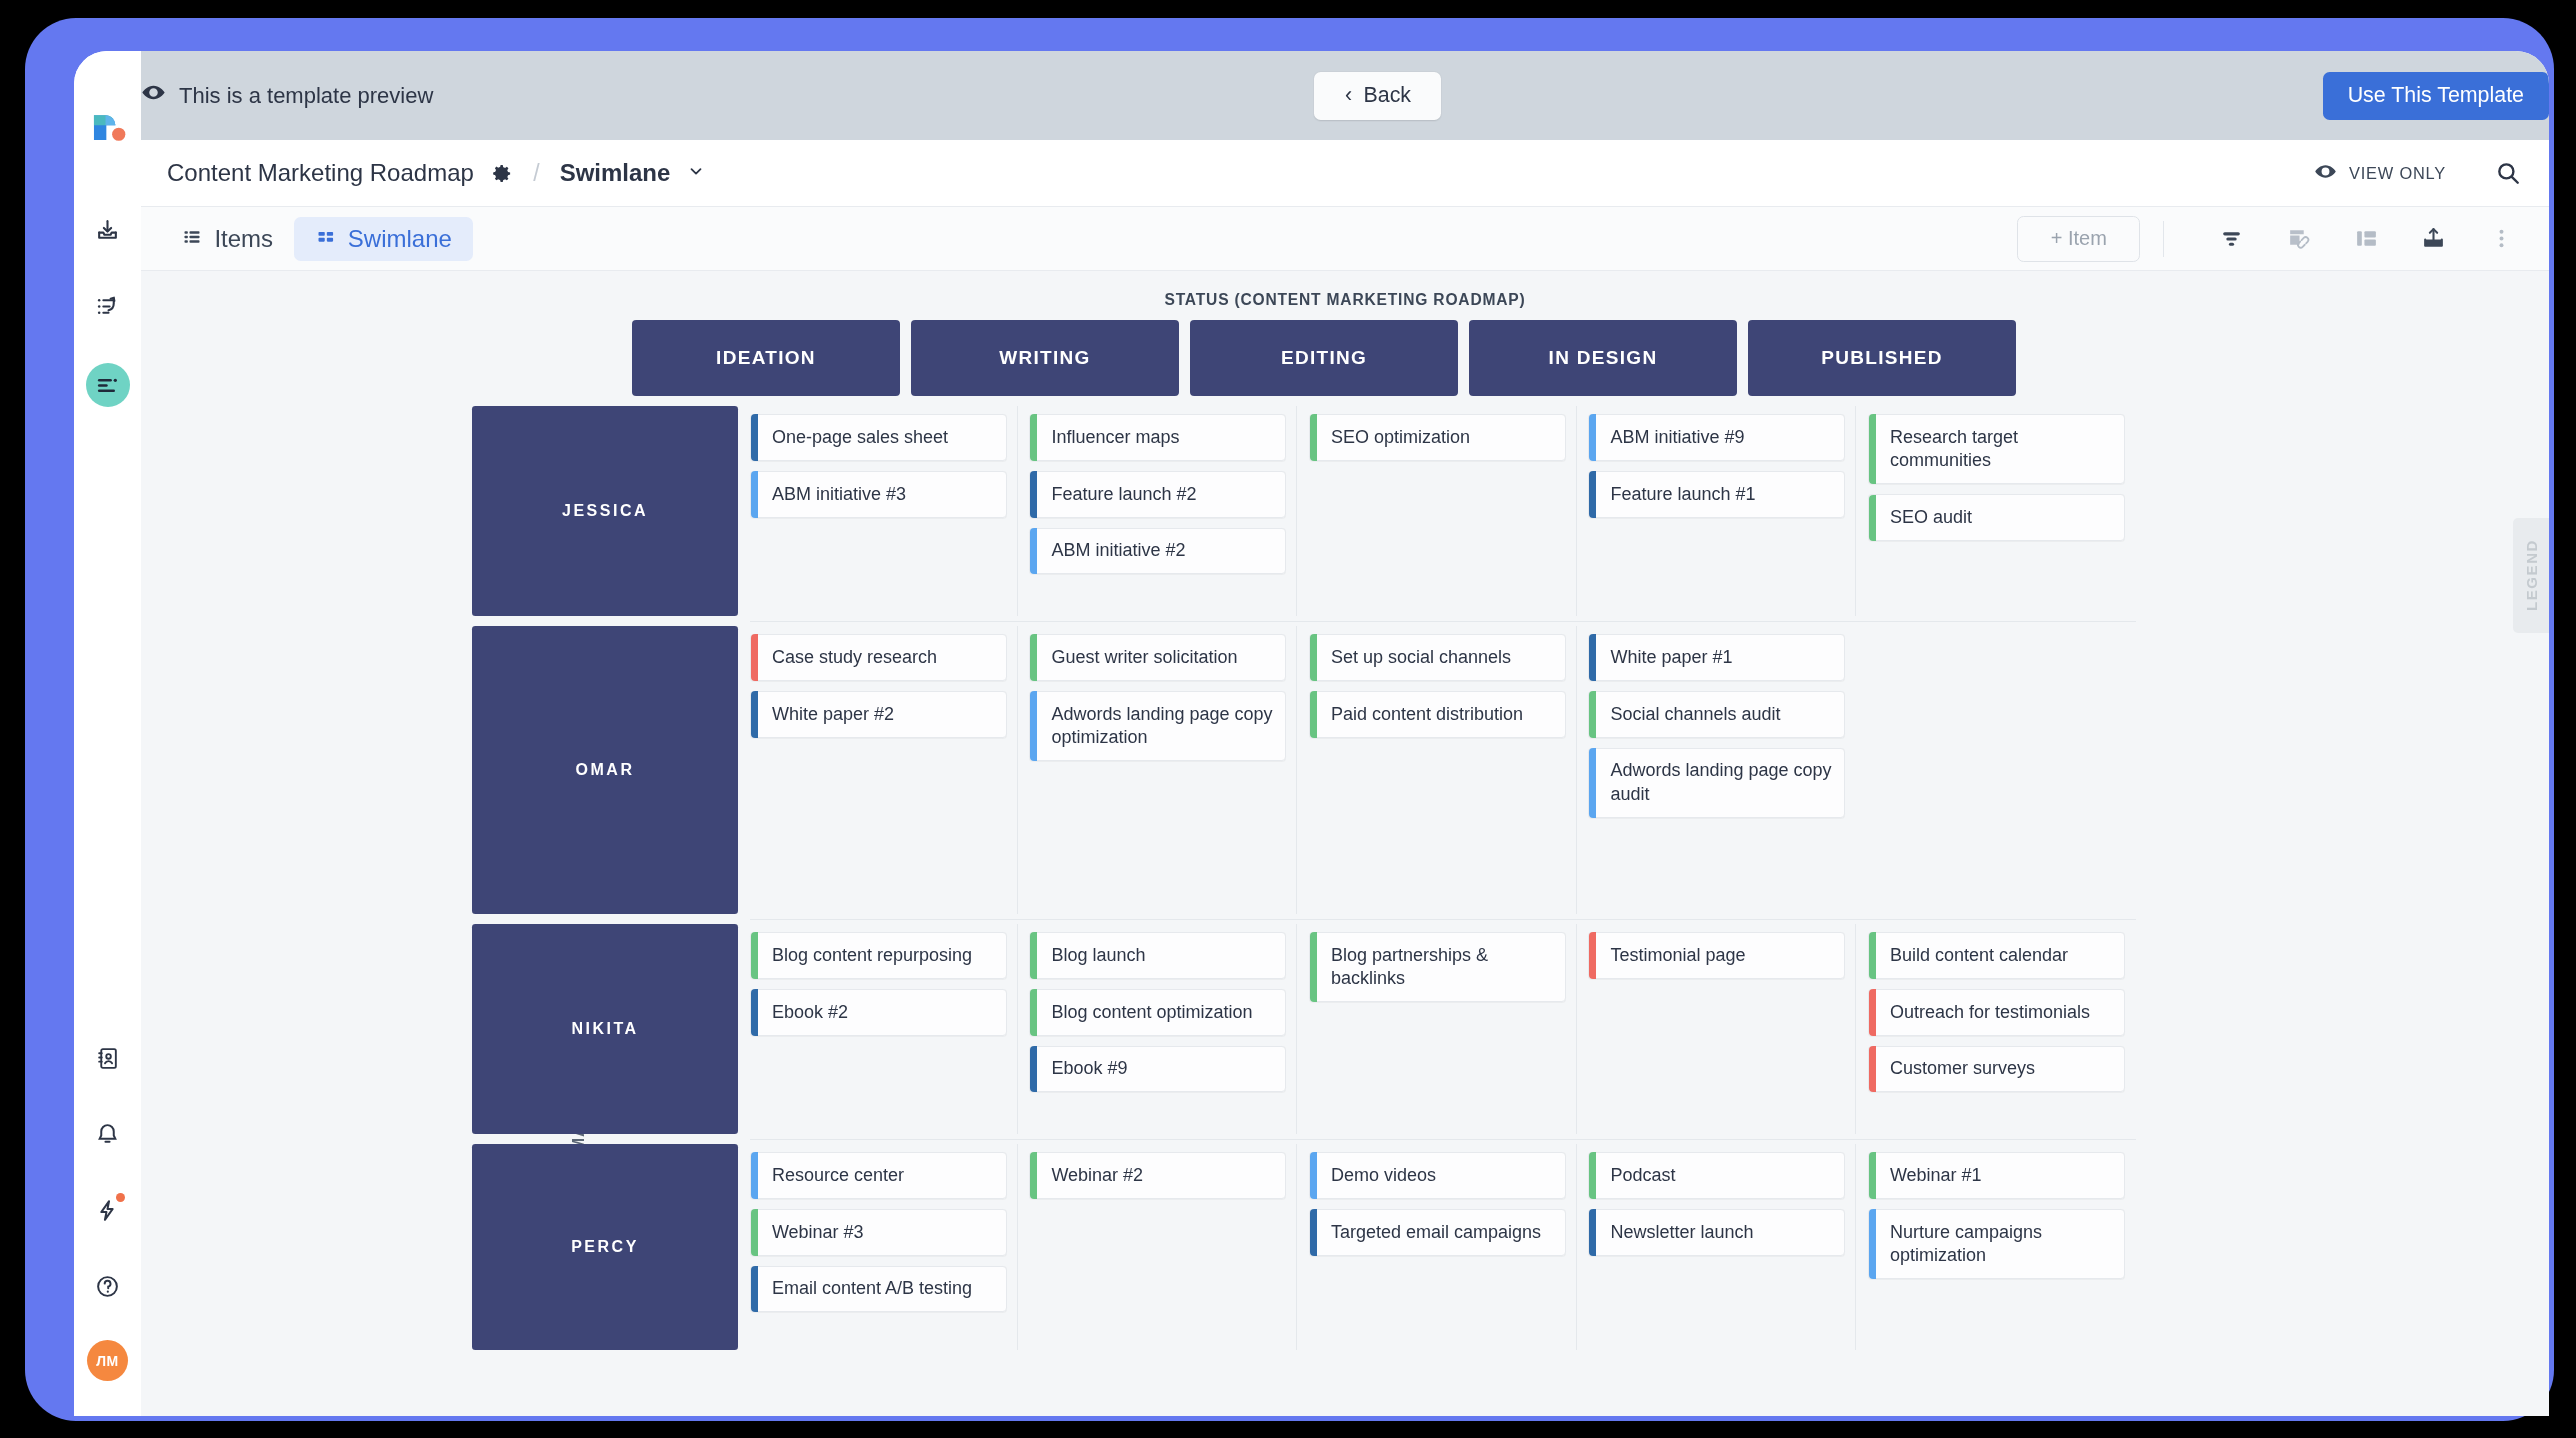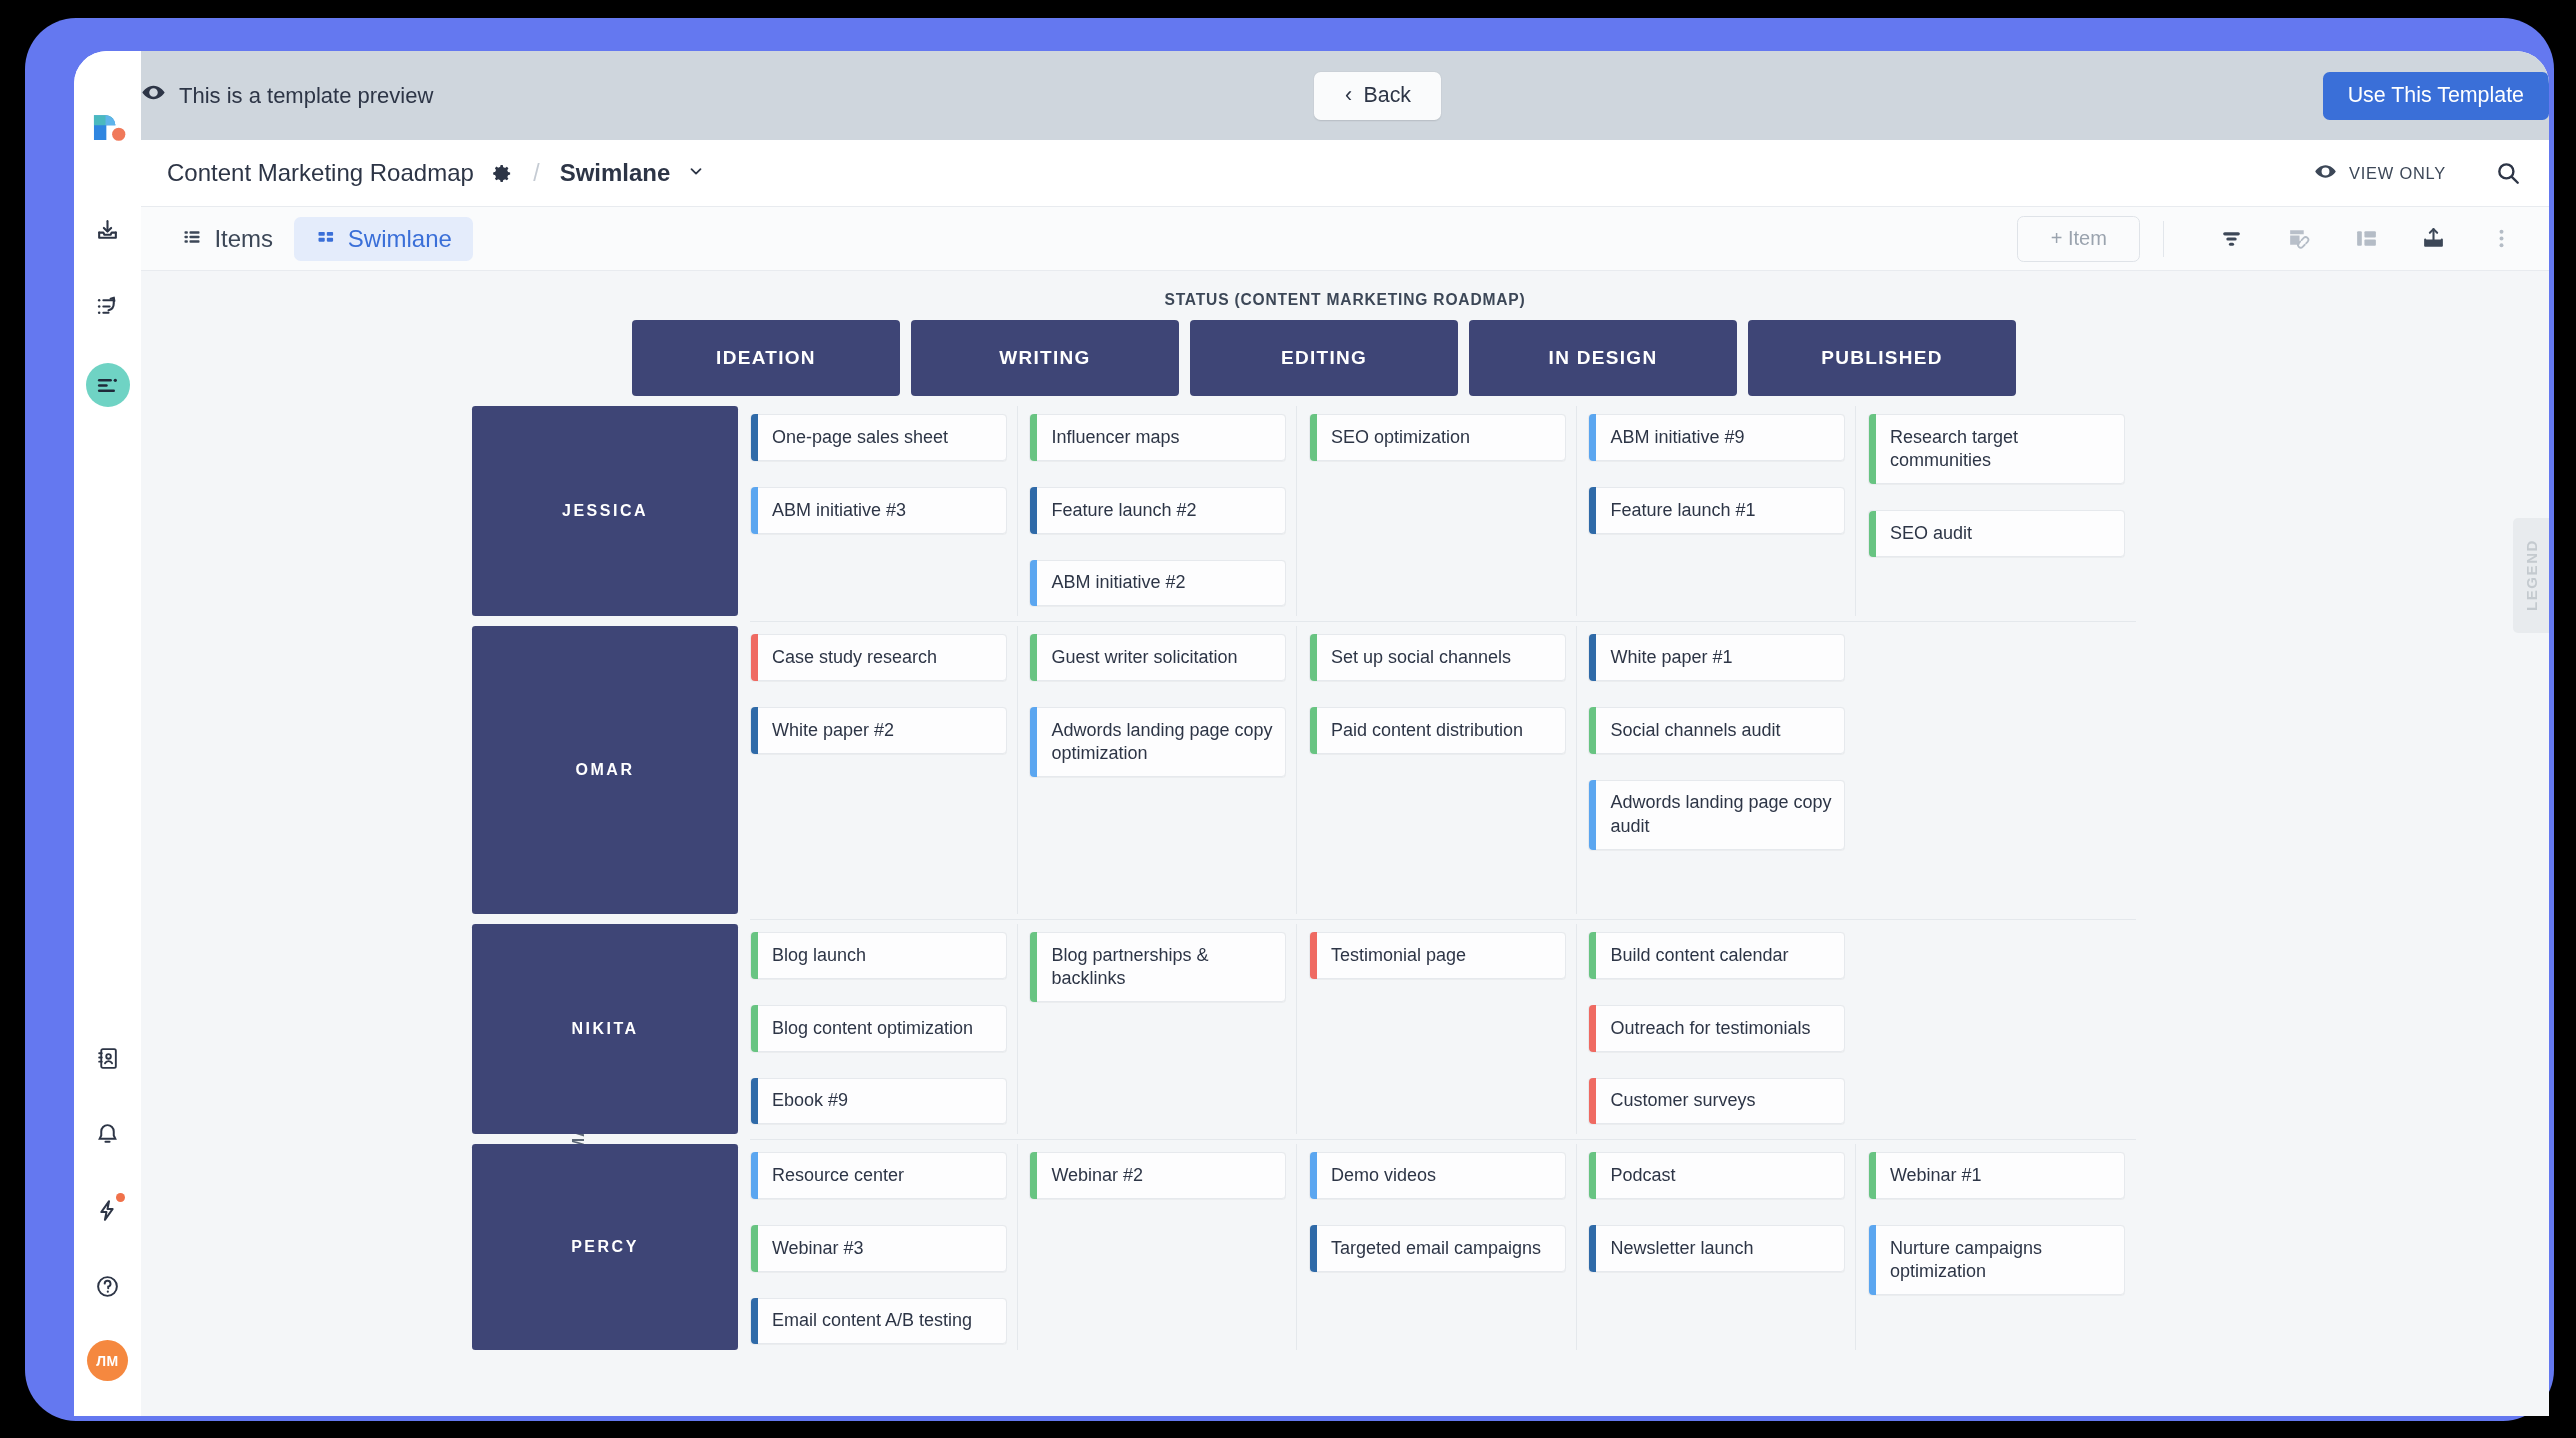--- a/index.html
+++ b/index.html
@@ -165,21 +165,21 @@
   .lane-label {
     width: 266px; flex: none;
     background: #3e4576; border-radius: 3.3px;
     display: flex; align-items: center; justify-content: center;
     color: #ffffff; font-size: 16px; font-weight: bold; letter-spacing: 2.5px;
   }
   .lane-cols { display: flex; gap: 11.5px; position: relative; }
   .lane-col {
     width: 268px;
     padding-top: 8.2px;
-    display: flex; flex-direction: column; gap: 26px;
+    display: flex; flex-direction: column; gap: 10px;
     border-right: 0.8px solid #e4e8ec;
   }
   .lane-col:last-child { border-right: none; }
   .lane-sep {
     position: absolute; left: 278px; right: 0; bottom: -5.8px;
     height: 0.8px; background: #e4e8ec;
   }
   .card {
     position: relative;
     background: #fdfdfe;
@@ -470,20 +470,24 @@
                   <div class="card"><span class="card-bar" style="background: rgb(104, 196, 130);"></span><span>Social channels audit</span></div>
                   <div class="card"><span class="card-bar" style="background: rgb(91, 166, 240);"></span><span>Adwords landing page copy audit</span></div>
                 </div>
               </div>
               <div class="lane-sep"></div>
             </div>
             <div class="lane" style="height: 210px;">
               <div class="lane-label">NIKITA</div>
               <div class="lane-cols">
                 <div class="lane-col">
+                  <div class="card"><span class="card-bar" style="background: rgb(104, 196, 130);"></span><span>Blog content repurposing</span></div>
+                  <div class="card"><span class="card-bar" style="background: rgb(47, 106, 168);"></span><span>Ebook #2</span></div>
+                </div>
+                <div class="lane-col">
                   <div class="card"><span class="card-bar" style="background: rgb(104, 196, 130);"></span><span>Blog launch</span></div>
                   <div class="card"><span class="card-bar" style="background: rgb(104, 196, 130);"></span><span>Blog content optimization</span></div>
                   <div class="card"><span class="card-bar" style="background: rgb(47, 106, 168);"></span><span>Ebook #9</span></div>
                 </div>
                 <div class="lane-col">
                   <div class="card"><span class="card-bar" style="background: rgb(104, 196, 130);"></span><span>Blog partnerships &amp; backlinks</span></div>
                 </div>
                 <div class="lane-col">
                   <div class="card"><span class="card-bar" style="background: rgb(239, 106, 98);"></span><span>Testimonial page</span></div>
                 </div>

